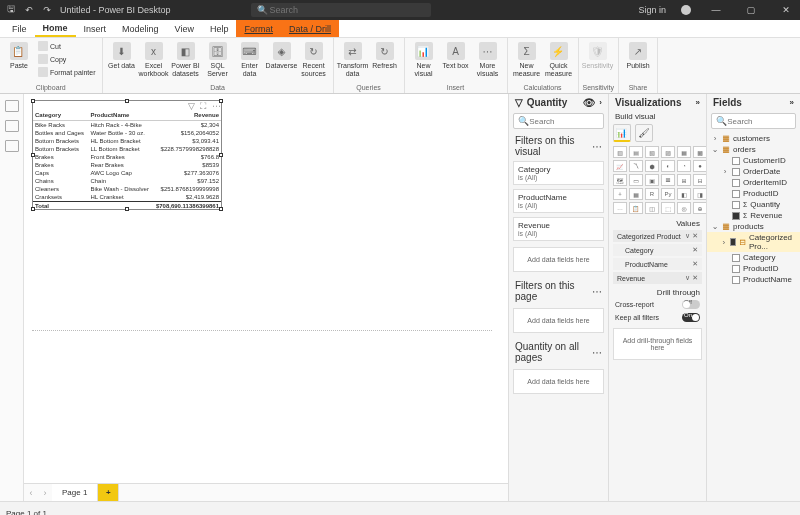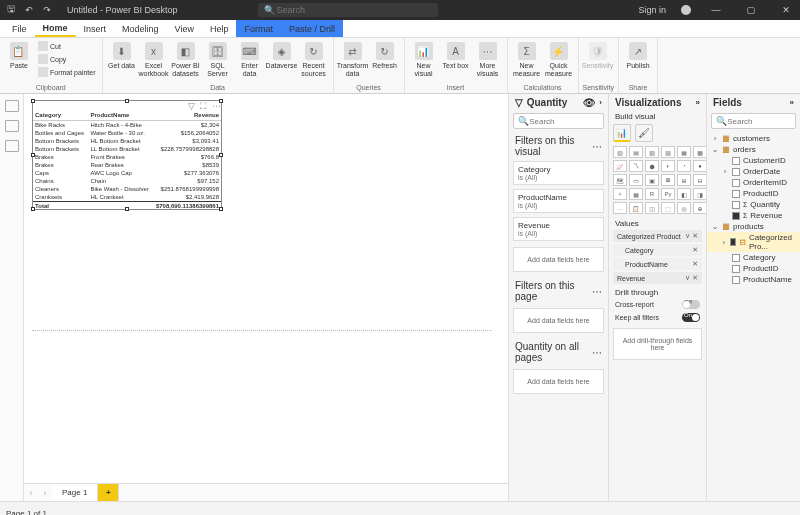--- a/index.html
+++ b/index.html
@@ -1,29 +1,29 @@
 <!DOCTYPE html>
 <html><head>
 <meta charset="utf-8">
 <style>
 *{margin:0;padding:0;box-sizing:border-box;font-family:"Segoe UI",Arial,sans-serif;}
 body{width:800px;height:515px;background:#fff;overflow:hidden;font-size:9px;color:#333;}
 .titlebar{height:20px;background:#2b2b2b;color:#ccc;display:flex;align-items:center;padding:0 4px;}
 .tb-left{display:flex;gap:4px;align-items:center;}
 .tb-icon{width:14px;height:14px;display:flex;align-items:center;justify-content:center;color:#ccc;}
-.tb-title{margin-left:9px;font-size:9px;}
+.tb-title{margin-left:2px;font-size:9px;}
 .tb-search{flex:0 0 180px;height:14px;background:#3a3a3a;margin-left:80px;display:flex;align-items:center;padding:0 6px;border-radius:2px;}
 .tb-search input{background:transparent;border:none;color:#ccc;font-size:9px;outline:none;width:100%;}
 .tb-right{margin-left:auto;display:flex;align-items:center;gap:15px;}
 .avatar{width:10px;height:10px;border-radius:50%;background:#ccc;}
 .win-btn{width:20px;height:16px;display:flex;align-items:center;justify-content:center;color:#ccc;}
 .ribbon-tabs{height:18px;display:flex;align-items:center;padding-left:4px;background:#fff;border-bottom:1px solid #e0e0e0;}
 .rtab{padding:0 8px;height:100%;display:flex;align-items:center;font-size:9px;color:#333;}
 .rtab.active{border-bottom:2px solid #f2c811;font-weight:600;}
-.rtab.context{background:#3b82f6;color:#333;}
+.rtab.context{background:#f97316;color:#333;text-decoration:underline;}
 .ribbon{height:56px;background:#f8f8f8;border-bottom:1px solid #d0d0d0;display:flex;}
 .rgroup{display:flex;flex-direction:column;justify-content:space-between;border-right:1px solid #e0e0e0;padding:2px 4px;}
 .rgroup-items{display:flex;gap:2px;align-items:flex-start;}
 .rbtn-lg{display:flex;flex-direction:column;align-items:center;width:30px;padding-top:2px;}
 .rbtn-lg .ic{width:18px;height:18px;background:#ddd;border-radius:2px;display:flex;align-items:center;justify-content:center;font-size:10px;color:#666;}
 .rbtn-lg .lbl{font-size:7px;text-align:center;line-height:1.1;margin-top:2px;}
 .rbtn-sm{display:flex;align-items:center;gap:2px;font-size:7px;padding:1px 2px;}
 .rbtn-sm .ic{width:10px;height:10px;background:#ddd;border-radius:1px;}
 .rgroup-label{font-size:7px;text-align:center;color:#666;}
 .workspace{display:flex;height:calc(100% - 20px - 18px - 56px - 14px);}
@@ -58,21 +58,21 @@
 .section-label .spacer{flex:1;}
 .filter-card{background:#fff;border:1px solid #ddd;margin:2px 4px;padding:3px 4px;font-size:7px;}
 .filter-card .fc-title{font-size:8px;}
 .filter-card .fc-sub{color:#777;font-size:7px;}
 .dropzone{background:#fff;border:1px solid #ddd;margin:4px;padding:8px 4px;text-align:center;font-size:7px;color:#666;}
 .viz-gallery{display:grid;grid-template-columns:repeat(6,14px);gap:2px;padding:2px 4px;}
 .viz-gallery .vg{width:14px;height:12px;background:#fff;border:1px solid #ccc;display:flex;align-items:center;justify-content:center;font-size:6px;color:#666;}
 .build-tabs{display:flex;gap:4px;padding:2px 4px;}
 .build-tabs .bt{width:18px;height:18px;border:1px solid #ccc;border-radius:2px;display:flex;align-items:center;justify-content:center;}
 .build-tabs .bt.active{border-bottom:2px solid #f2c811;}
-.well-label{font-size:8px;padding:3px 6px 1px;color:#333;}
+.well-label{font-size:8px;padding:3px 6px 1px;color:#333;text-align:right;}
 .well-item{background:#eaeaea;margin:1px 4px;padding:2px 4px;font-size:7px;display:flex;align-items:center;}
 .well-item .spacer{flex:1;}
 .well-item .chev{font-size:7px;color:#666;margin-left:2px;}
 .well-item.nested{padding-left:12px;background:#f0f0f0;}
 .toggle-row{display:flex;align-items:center;padding:2px 6px;font-size:7px;}
 .toggle-row .spacer{flex:1;}
 .toggle{width:18px;height:9px;border-radius:5px;background:#ccc;position:relative;}
 .toggle.on{background:#333;}
 .toggle .knob{position:absolute;width:7px;height:7px;background:#fff;border-radius:50%;top:1px;left:1px;}
 .toggle.on .knob{left:10px;}
@@ -115,21 +115,21 @@
 </div>
 
 <div class="ribbon-tabs">
   <div class="rtab">File</div>
   <div class="rtab active">Home</div>
   <div class="rtab">Insert</div>
   <div class="rtab">Modeling</div>
   <div class="rtab">View</div>
   <div class="rtab">Help</div>
   <div class="rtab context">Format</div>
-  <div class="rtab context">Paste / Drill</div>
+  <div class="rtab context">Data / Drill</div>
 </div>
 
 <div class="ribbon">
   <div class="rgroup">
     <div class="rgroup-items">
       <div class="rbtn-lg">
           <div class="ic">📋</div>
           <div class="lbl">Paste</div>
         </div>
       <div style="display:flex;flex-direction:column;gap:1px;">

